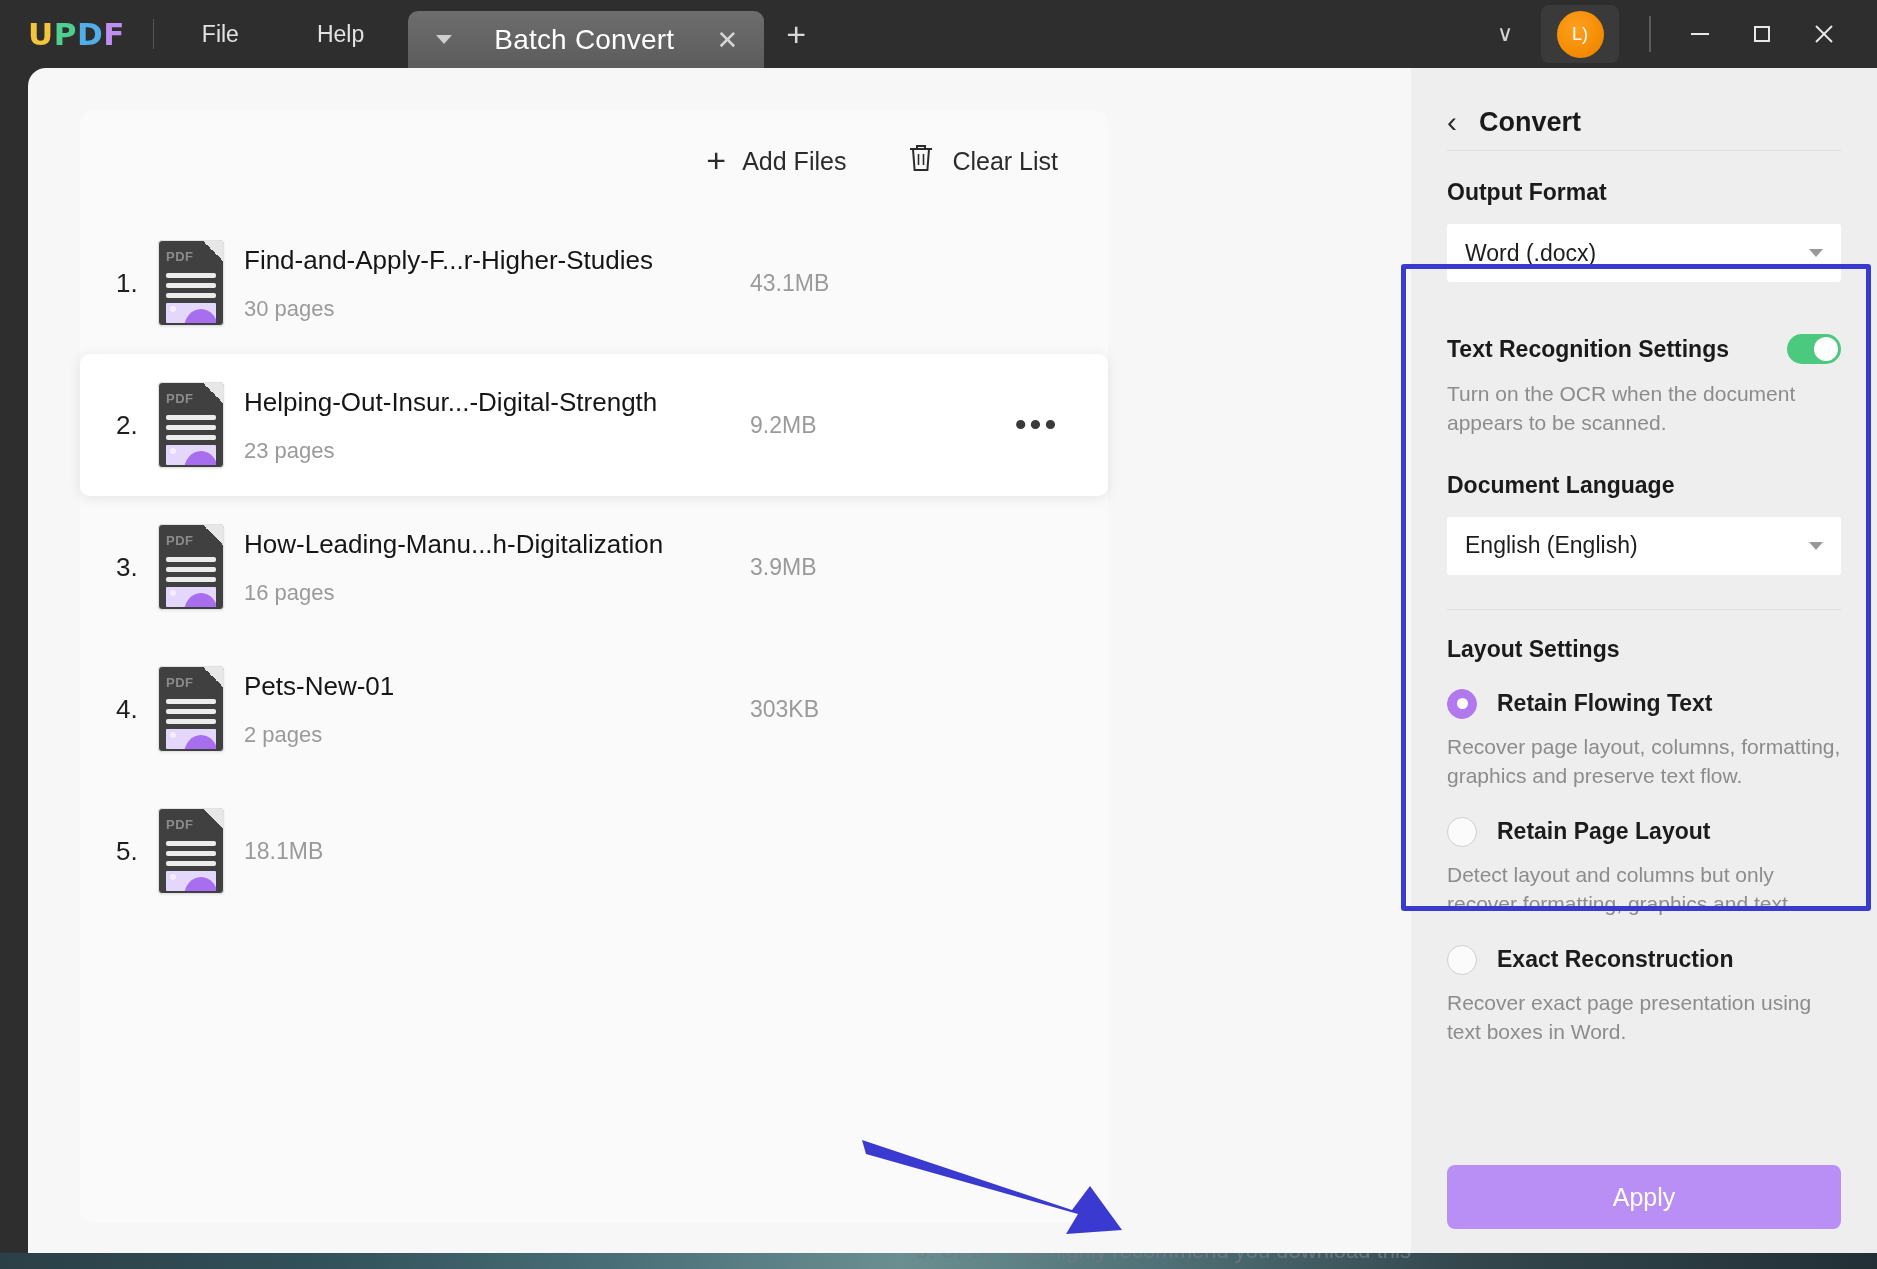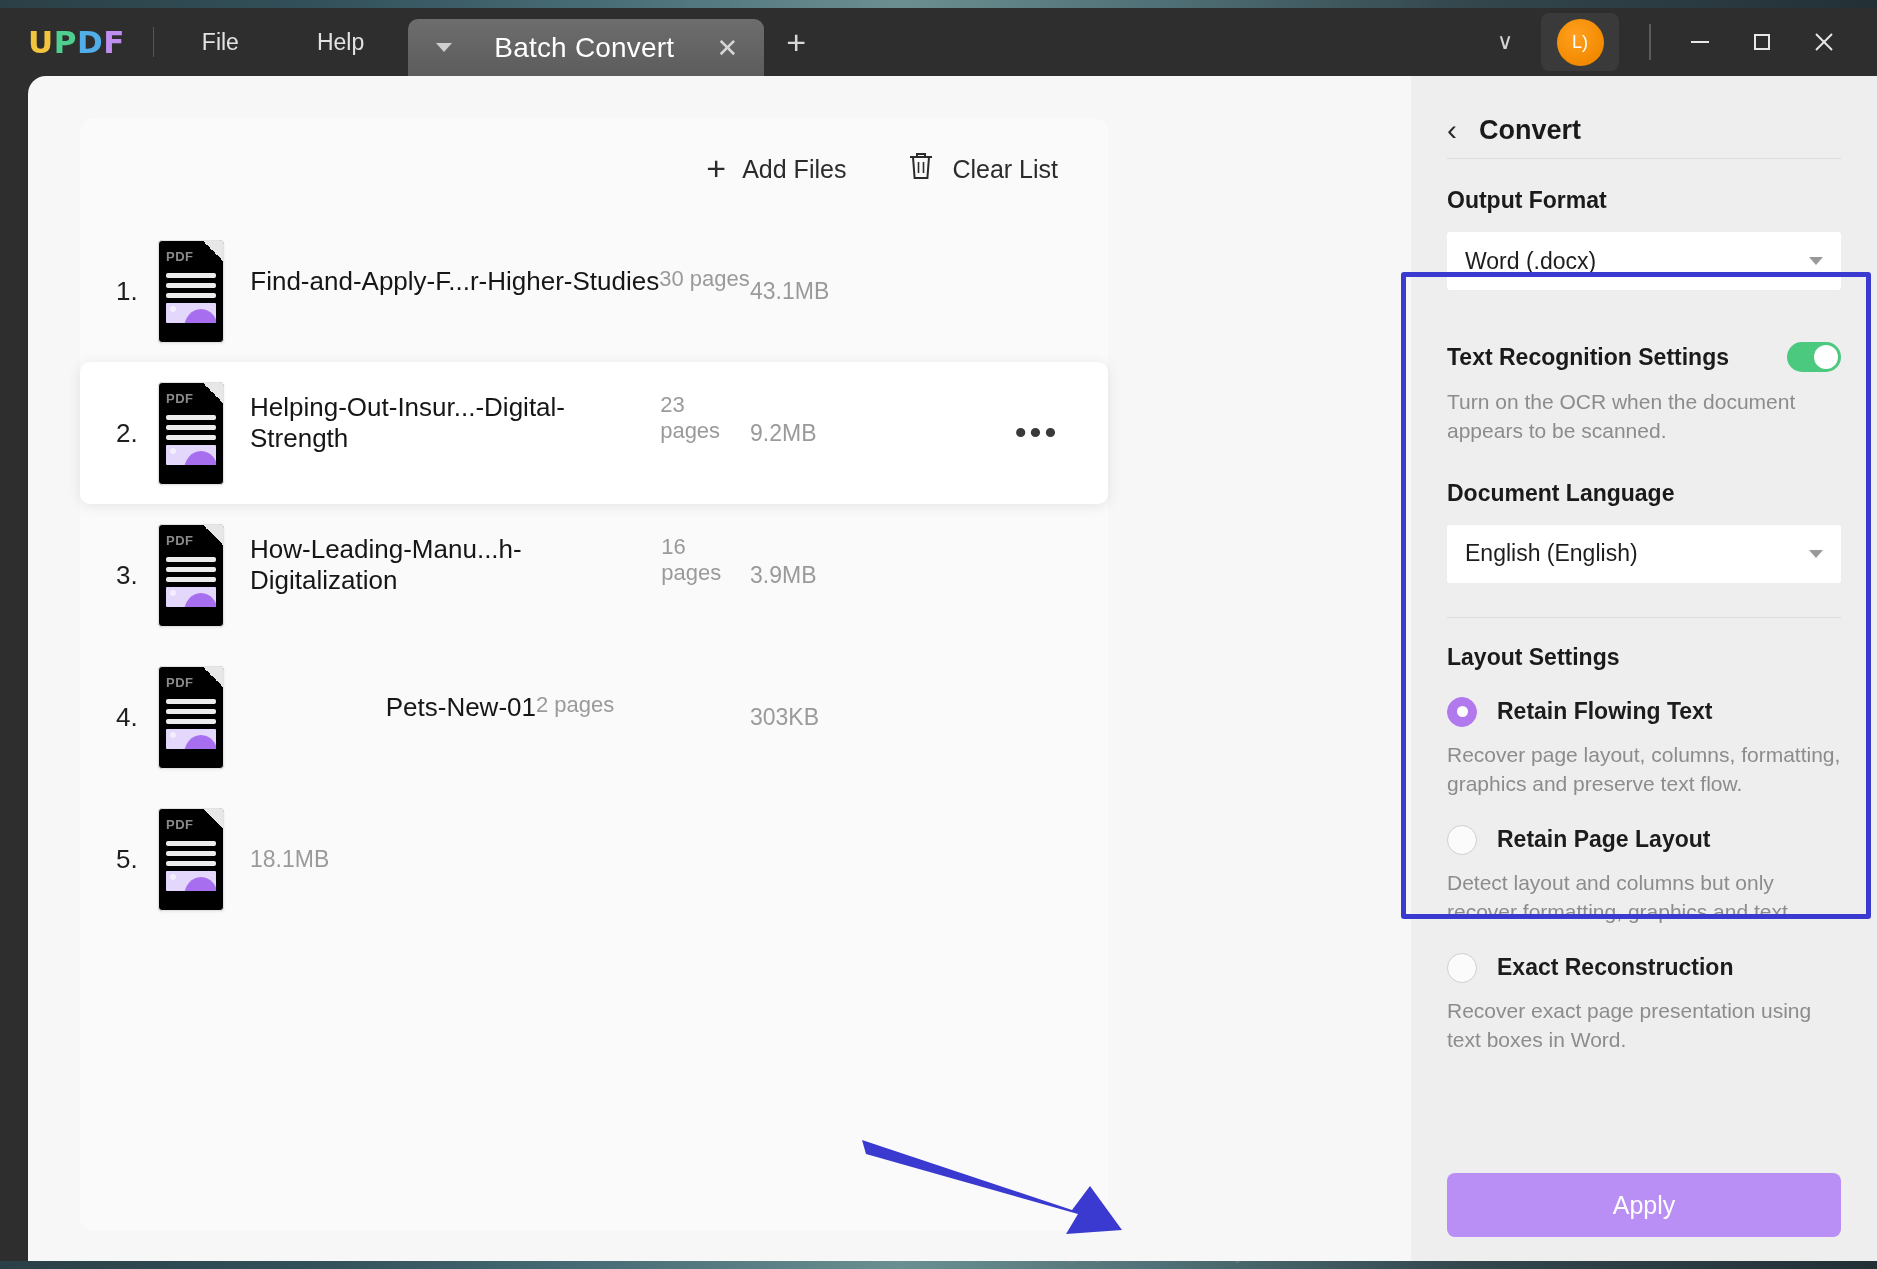--- a/index.html
+++ b/index.html
@@ -37,21 +37,21 @@
     display: flex; align-items: flex-start; justify-content: center;
     overflow: hidden; pointer-events: none;
   }
   #bottom-text-strip span {
     font-size: 22px; color: #6f7b80; white-space: nowrap;
     margin-left: 450px; margin-top: -5px; opacity: .85;
   }
 
   
   #app {
-    position: absolute; left: 0; top: 8px; width: 1877px; height: 1253px;
+    position: absolute; left: 0; top: 0; width: 1877px; height: 1253px;
     background: #2e2e2e;
     display: flex; flex-direction: column;
   }
 
   
   #titlebar {
     height: 68px; flex: 0 0 68px;
     display: flex; align-items: center;
     background: #2e2e2e; position: relative;
   }
@@ -141,22 +141,22 @@
     position: relative; border-radius: 10px;
   }
   .file-row.selected {
     background: #ffffff;
     box-shadow: 0 2px 14px rgba(0,0,0,.09);
   }
   .row-index {
     width: 42px; font-size: 26px; color: #1e1e1e; flex: 0 0 42px;
   }
   .pdf-icon {
-    position: relative; width: 66px; height: 103px; flex: 0 0 66px; margin-right: 26px;
-    background: #000000; border: 1px solid #e2e2e2; border-radius: 4px;
+    position: relative; width: 66px; height: 86px; flex: 0 0 66px; margin-right: 20px;
+    background: #404040; border: 1px solid #e2e2e2; border-radius: 4px;
     box-shadow: 0 1px 3px rgba(0,0,0,.07);
   }
   .pdf-icon .fold {
     position: absolute; right: 0; top: 0; width: 20px; height: 20px;
     background: linear-gradient(225deg,#e7e7e7 0%,#e7e7e7 50%,transparent 50%);
   }
   .pdf-icon .label {
     position: absolute; left: 7px; top: 8px; font-size: 13px; font-weight: 700;
     color: #8b8b8b; letter-spacing: .5px;
   }
@@ -171,21 +171,21 @@
     background: #e3d7fb; overflow: hidden; border-radius: 1px;
   }
   .pdf-icon .img::before {
     content: ""; position: absolute; left: 4px; top: 3px; width: 6px; height: 6px;
     border-radius: 50%; background: #f3eefd;
   }
   .pdf-icon .img::after {
     content: ""; position: absolute; right: -2px; bottom: -6px; width: 34px; height: 20px;
     border-radius: 50% 50% 0 0 / 100% 100% 0 0; background: #a86ef0;
   }
-  .file-meta { flex: 1; display: flex; flex-direction: row; justify-content: center; }
+  .file-meta { flex: 1; display: flex; flex-direction: column; justify-content: center; }
   .file-name { font-size: 26px; color: #161616; margin-bottom: 20px; }
   .file-pages { font-size: 22px; color: #9a9a9a; }
   .file-size { width: 260px; font-size: 23px; color: #9a9a9a; }
   .row-more {
     width: 54px; text-align: center; font-size: 34px; color: #3a3a3a;
     letter-spacing: 3px; line-height: .4; cursor: default;
   }
 
   
   #rightpanel {

